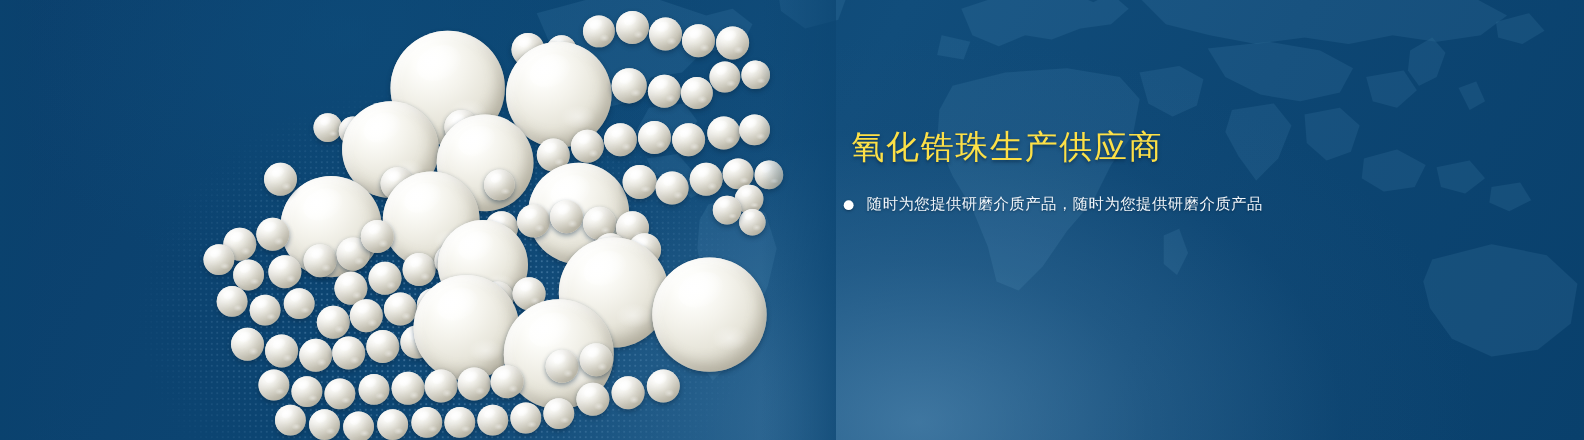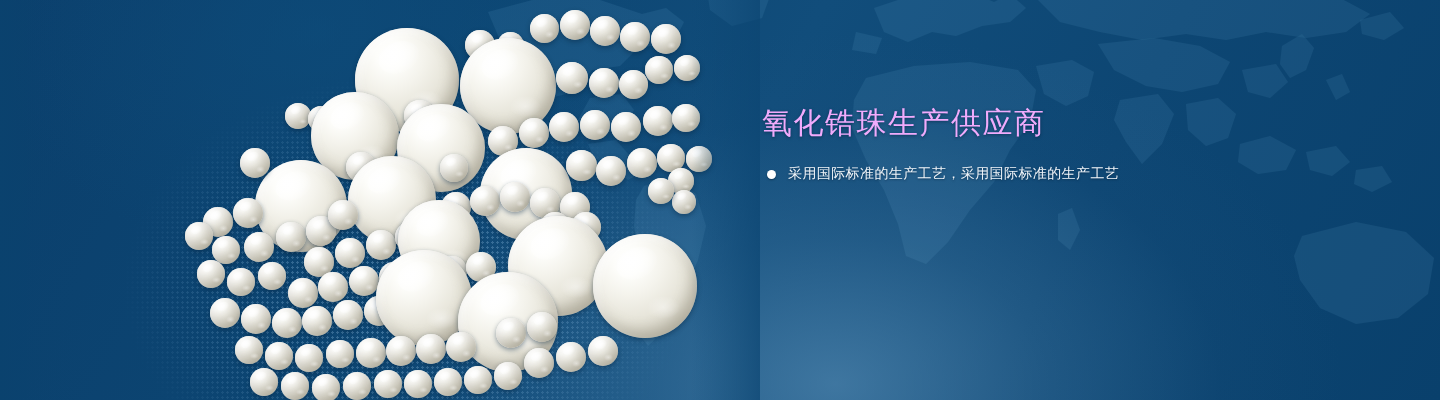--- a/index.html
+++ b/index.html
@@ -115,25 +115,25 @@
   }
 
   
   .copy {
     position: absolute;
     left: 762px;
     top: 104px;
     width: 560px;
   }
   .headline {
-    margin: 0;
+    margin: 12px;
     font-size: 30px;
     line-height: 38px;
     font-weight: 400;
-    color: #f0abfc;
+    color: #fde047;
     letter-spacing: 1.5px;
     text-shadow: 0 1px 3px rgba(3,28,52,0.55);
   }
   .bullets {
     list-style: none;
     margin: 20px 0 0 0;
     padding: 0;
   }
   .bullet {
     position: relative;
@@ -322,17 +322,17 @@
       <div class="bead" style="left: 668px; top: 168px; width: 26px; height: 26px;"></div>
       <div class="bead" style="left: 672px; top: 190px; width: 24px; height: 24px;"></div>
       <div class="bead" style="left: 648px; top: 178px; width: 26px; height: 26px;"></div>
     </div>
   <div class="beads-fade"></div>
 
   <div class="copy">
     <h1 class="headline">氧化锆珠生产供应商</h1>
 
     <ul class="bullets" id="bullets">
-        <li class="bullet"><span class="dot"></span><span>采用国际标准的生产工艺，采用国际标准的生产工艺</span></li>
+        <li class="bullet"><span class="dot"></span><span>随时为您提供研磨介质产品，随时为您提供研磨介质产品</span></li>
       </ul>
   </div>
 
 </div>
 
 </body></html>

